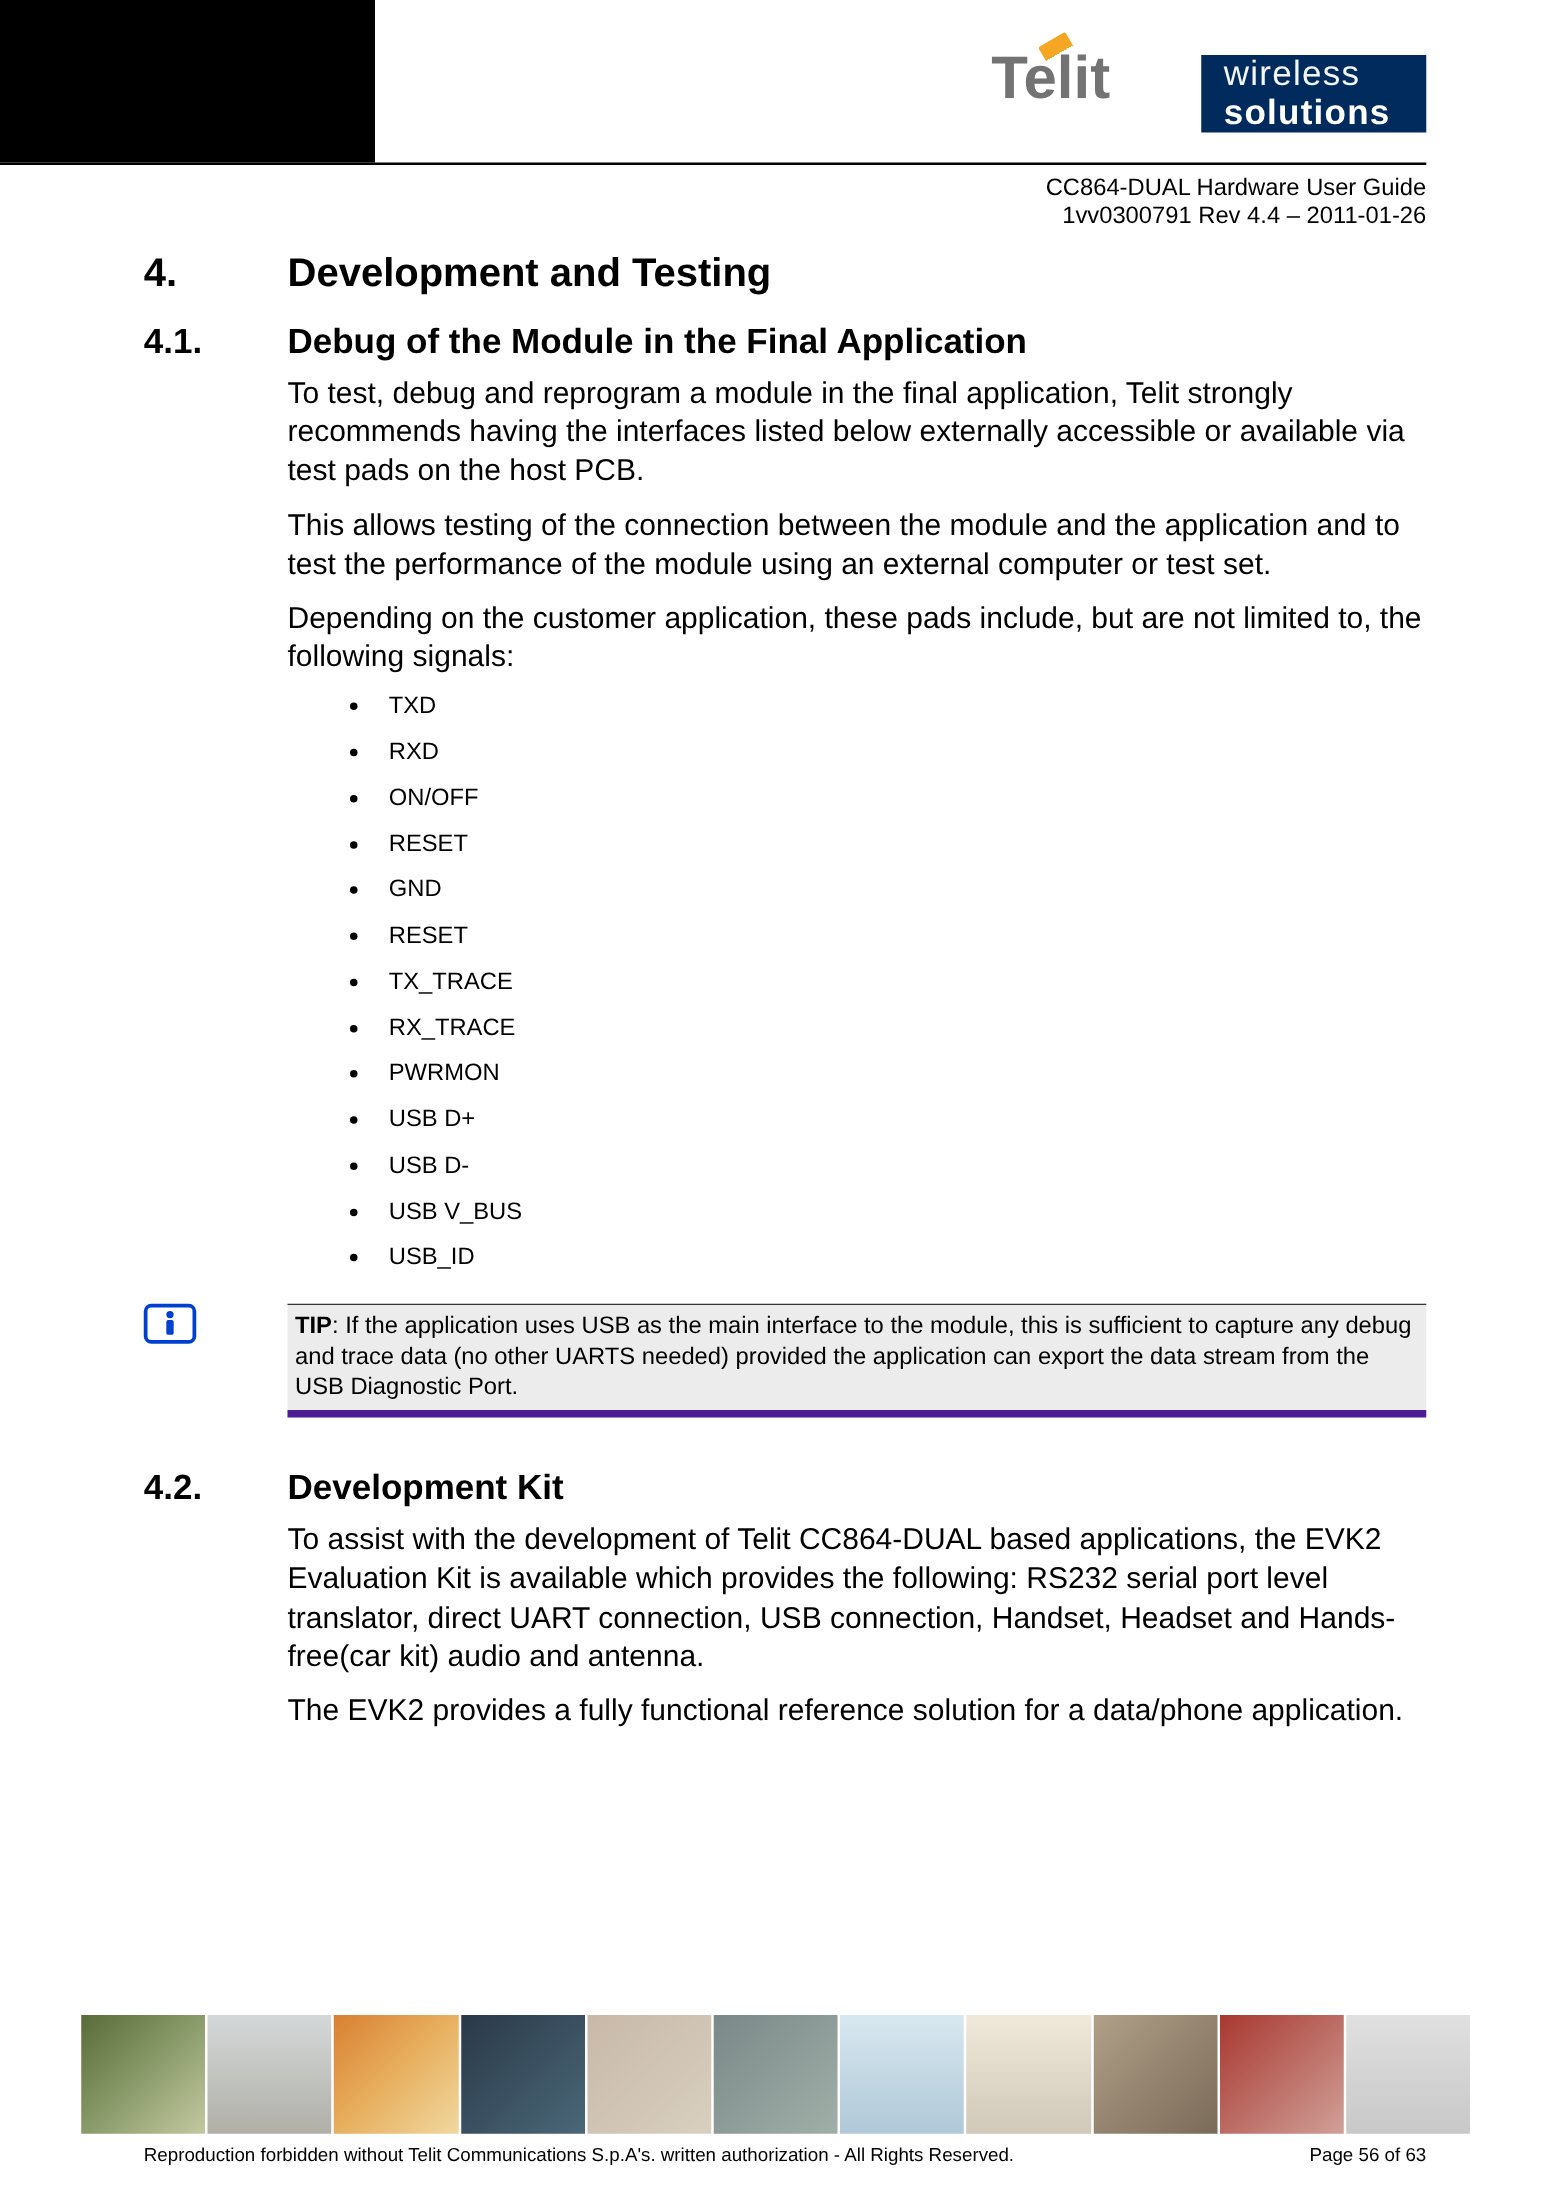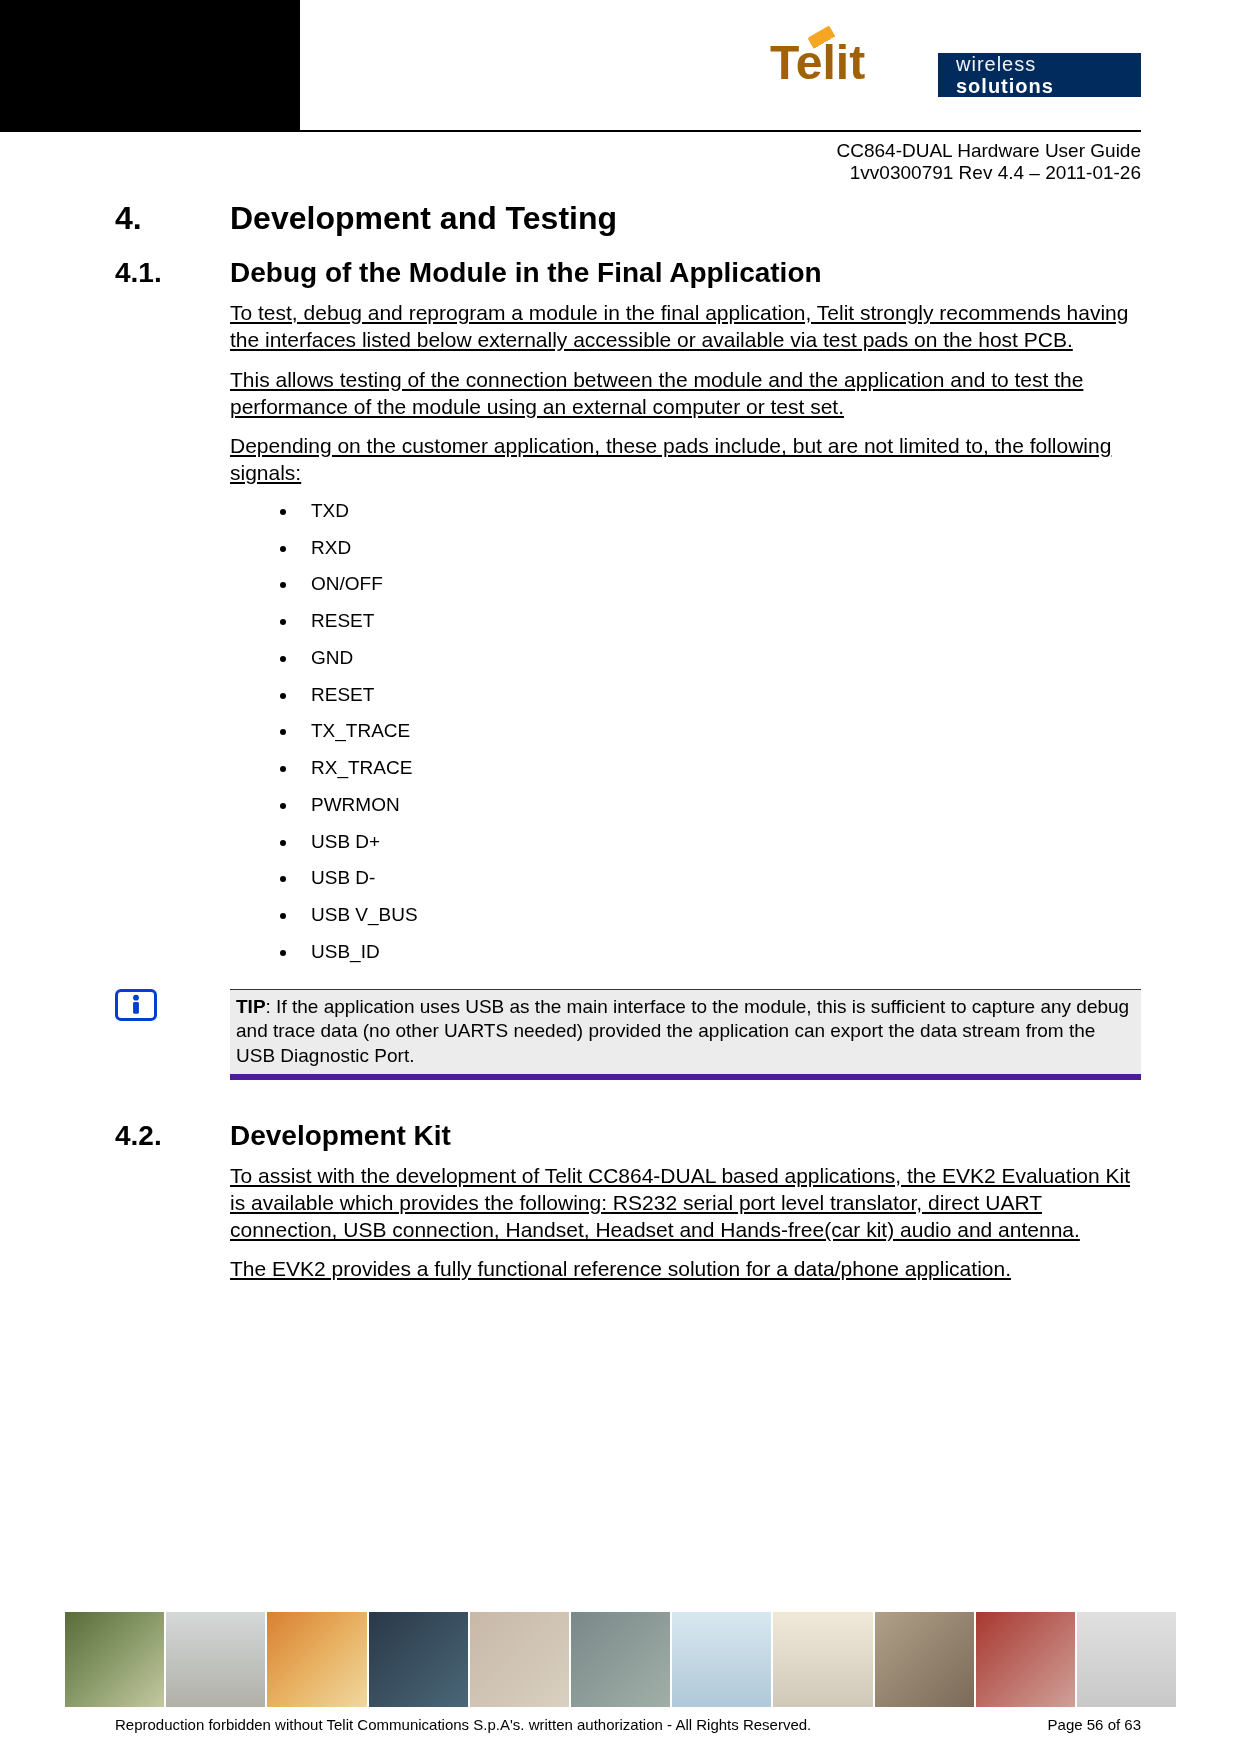--- a/index.html
+++ b/index.html
@@ -38,30 +38,30 @@
     left: 42px;
     width: 25px;
     height: 25px;
     transform: rotate(-30deg);
     background: linear-gradient(to bottom, #f5a623 50%, transparent 50%);
     border-radius: 2px;
   }
   .logo-text {
     font-size: 48px;
     font-weight: bold;
-    color: #a16207;
+    color: #737373;
     font-family: Arial, sans-serif;
   }
   .tagline {
     background: #002b5c;
     color: #fff;
     padding: 0 18px;
-    font-size: 20px;
+    font-size: 28px;
     line-height: 1.1;
-    width: 203px;
+    width: 180px;
   }
   .tagline .w1 { font-weight: normal; opacity: 0.95; letter-spacing: 1px; }
   .tagline .w2 { font-weight: bold; letter-spacing: 1px; }
   .hdr-line {
     position: absolute;
     top: 130px;
     left: 0;
     right: 100px;
     height: 2px;
     background: #000;
@@ -88,24 +88,23 @@
   .h2 {
     font-size: 28px;
     font-weight: bold;
     margin-bottom: 10px;
   }
   .h2 .num { display: inline-block; width: 115px; }
   .body-indent {
     margin-left: 115px;
   }
   .para {
-    font-size: 21px;
+    font-size: 24px;
     line-height: 1.3;
     margin-bottom: 12px;
-    text-decoration: underline;
   }
   .bullet-list {
     margin-left: 50px;
     margin-top: 8px;
     margin-bottom: 25px;
   }
   .bullet-item {
     font-size: 19px;
     line-height: 1.25;
     margin-bottom: 13px;

